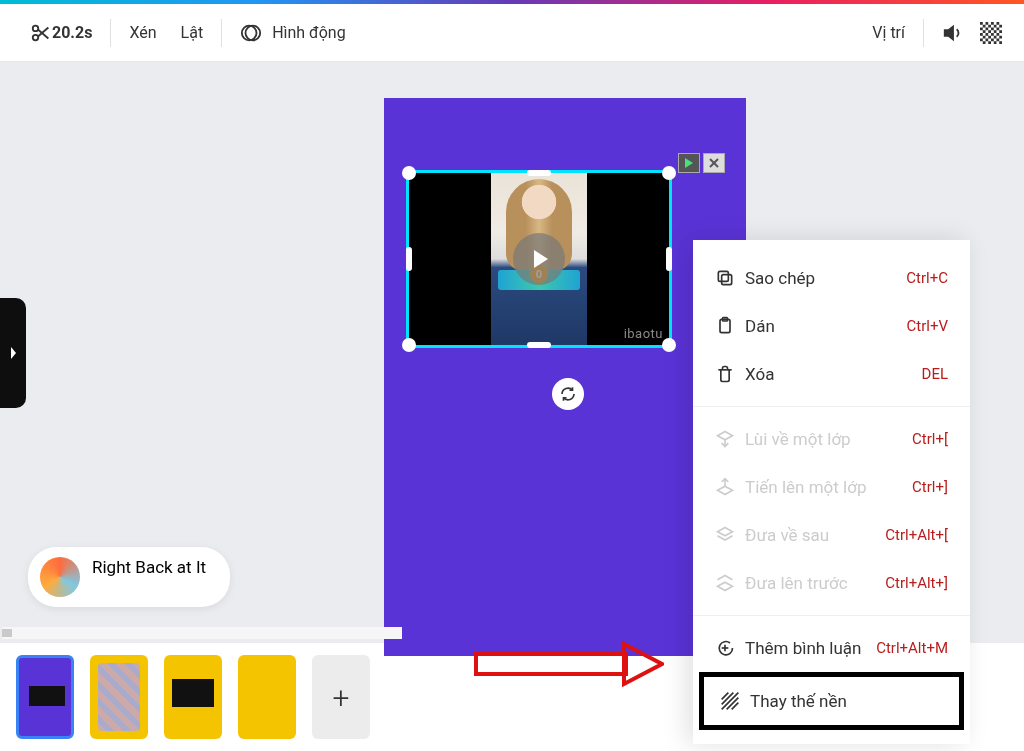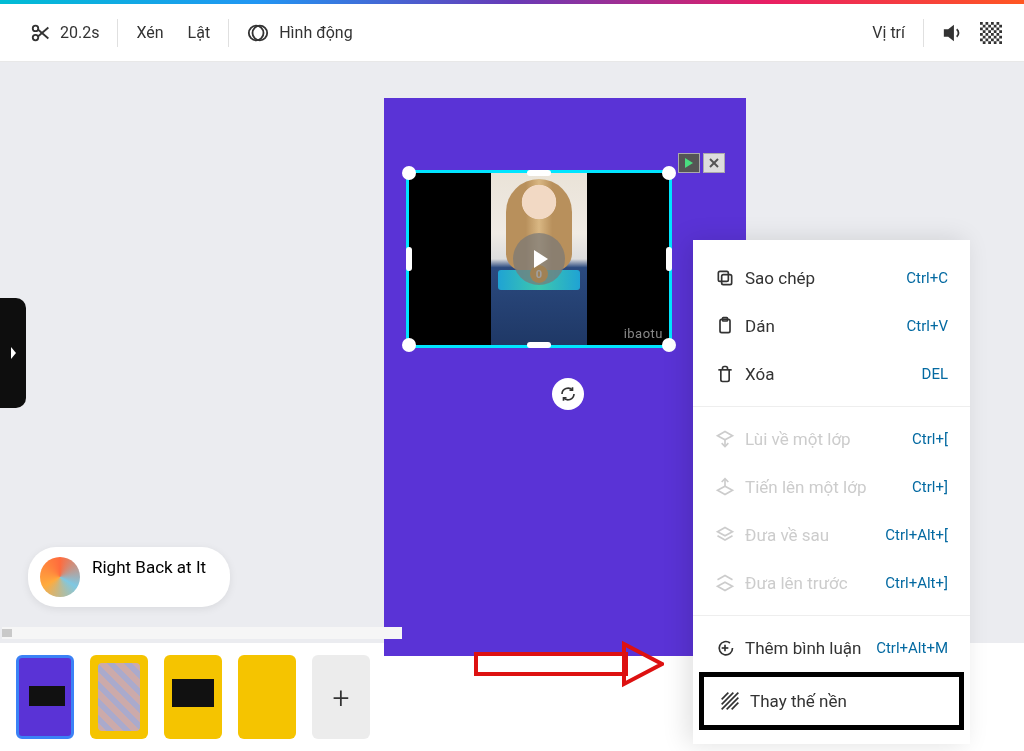--- a/index.html
+++ b/index.html
@@ -54,41 +54,41 @@
   .page-thumb.p2::after{ content:''; position:absolute; inset:8px; background: repeating-linear-gradient(45deg,#caa,#caa 6px,#aac 6px,#aac 12px); border-radius:4px;}
   .page-thumb.p3::after{ content:''; position:absolute; left:8px; top:24px; width:42px; height:28px; background:#111;}
   .add-page { width:58px; height:84px; border-radius:6px; background:#ececec; display:flex; align-items:center; justify-content:center; font-size:30px; color:#333; font-weight:300;}
 
   .arrow-anno{ position:absolute; left:474px; top:640px; width:190px; height:48px; pointer-events:none; }
 
   .context-menu { position:absolute; left:693px; top:178px; width:277px; background:#fff; box-shadow: -6px 0 24px rgba(0,0,0,0.12); padding: 14px 0; }
   .cm-item{ display:flex; align-items:center; padding: 14px 22px; font-size:17px; color:#333; cursor:pointer;}
   .cm-item .ico{ width:30px; display:flex; align-items:center;}
   .cm-item .lbl{ flex:1; }
-  .cm-item .sc{ color:#0369a1; font-size:15px;}
+  .cm-item .sc{ color:#b91c1c; font-size:15px;}
   .cm-item.disabled{ color:#ccc; }
   .cm-sep{ height:1px; background:#eee; margin:8px 0;}
   .cm-item.highlight{ border:5px solid #000000; margin: 0 6px; padding: 14px 16px;}
 
   svg { display:block; }
 </style>
 </head>
 <body>
 
 <div class="top-gradient"></div>
 
 <div class="toolbar">
   <div class="tb-item">
     <svg width="22" height="22" viewBox="0 0 24 24" fill="none" stroke="#333" stroke-width="2">
         <circle cx="6" cy="7" r="3"></circle>
         <circle cx="6" cy="17" r="3"></circle>
         <line x1="9" y1="8.5" x2="20" y2="18"></line>
         <line x1="9" y1="15.5" x2="20" y2="6"></line>
       </svg>
-    <span style="margin-left:8px; font-weight:400;">20.2s</span>
+    <span style="font-weight:700;">20.2s</span>
   </div>
   <div class="tb-sep"></div>
   <div class="tb-item">
       <span>Xén</span>
     </div>
   <div class="tb-item">
       <span>Lật</span>
     </div>
   <div class="tb-sep"></div>
   <div class="tb-item">

